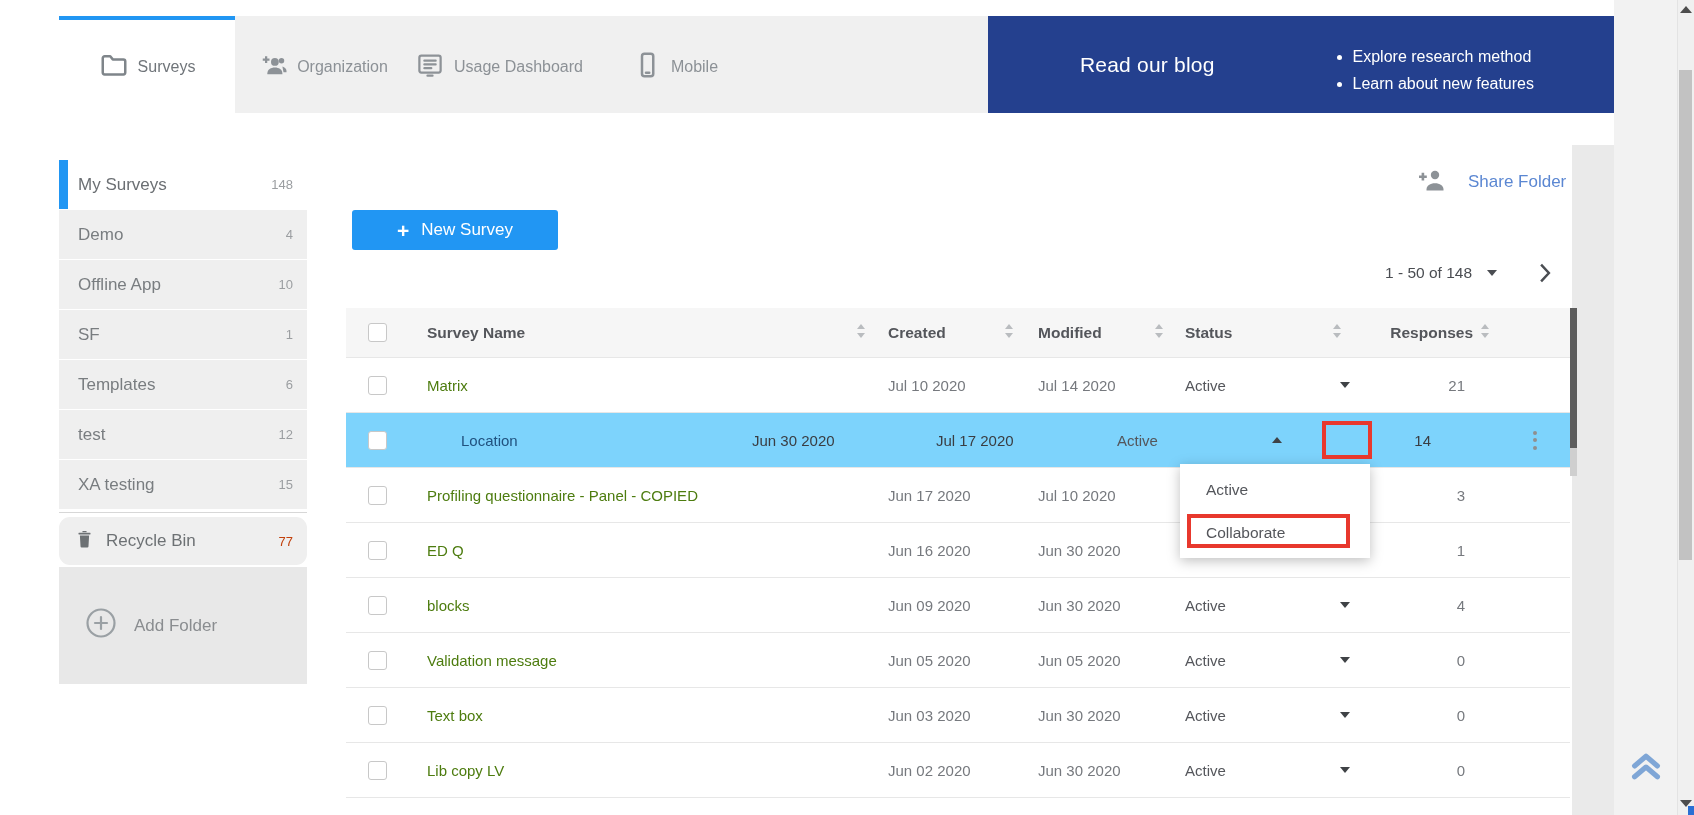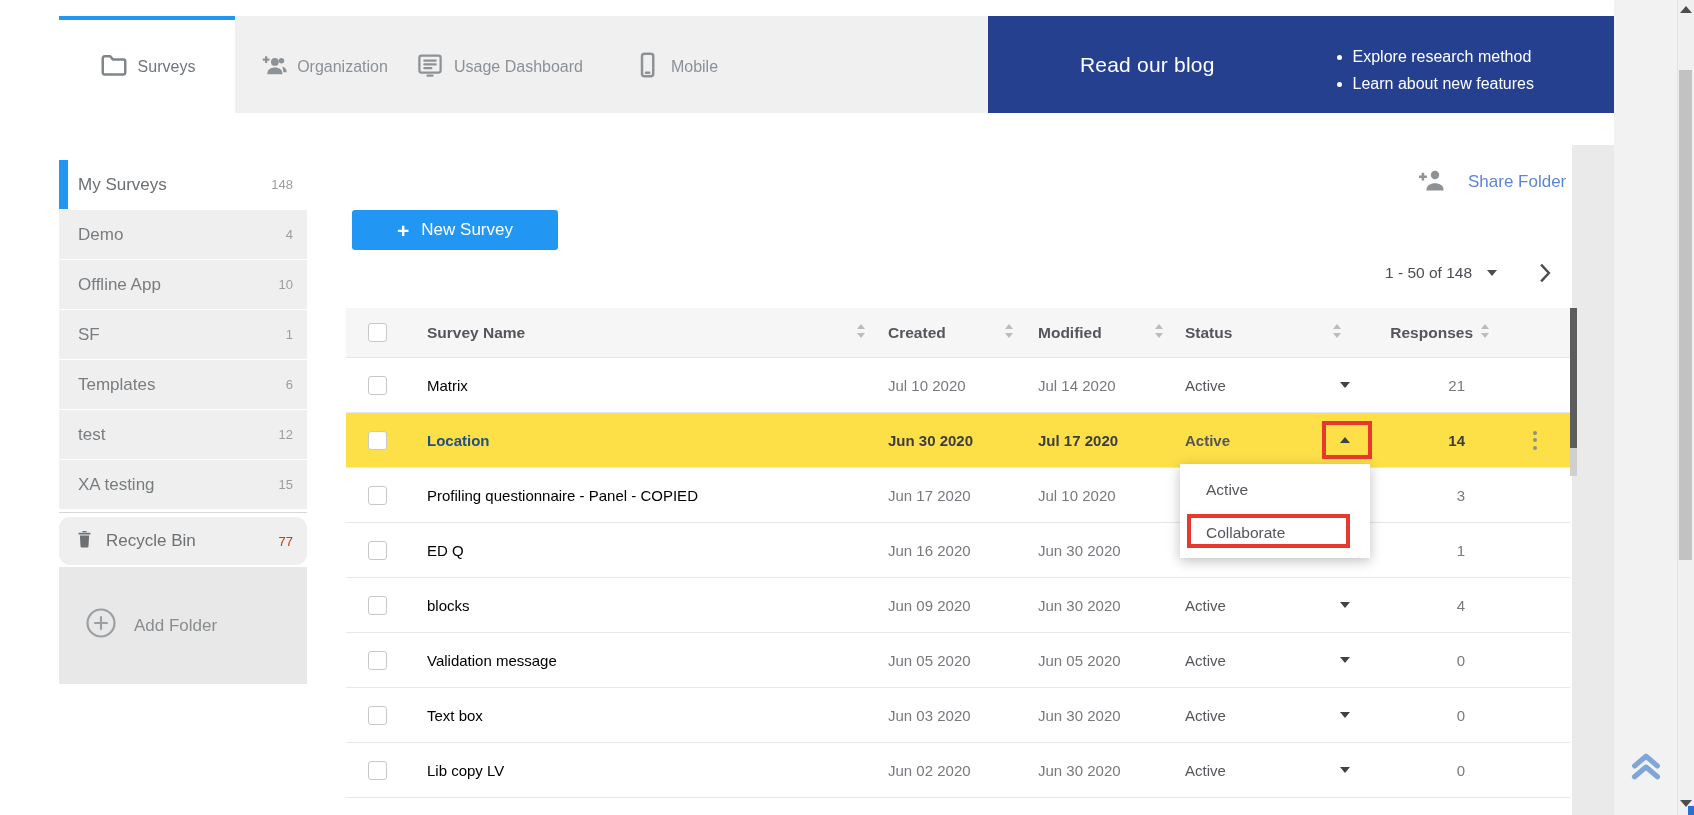--- a/index.html
+++ b/index.html
@@ -60,27 +60,27 @@
   .caret-down-sm { width:0; height:0; border-left:5px solid transparent; border-right:5px solid transparent;
                    border-top:6px solid #4a4d52; cursor:pointer; }
   .page-next { position:absolute; left:1538px; top:263px; cursor:pointer; }
 
   
   .table { position:absolute; left:346px; top:308px; width:1224px; }
   .thead { height:50px; background:#f6f6f6; display:flex; align-items:center;
            font-size:15.5px; font-weight:bold; color:#54565b; border-bottom:1px solid #e7e7e7; }
   .row   { height:55px; background:#fff; display:flex; align-items:center;
            border-bottom:1px solid #e7e7e7; font-size:15px; }
-  .row.highlighted { background:#fde047; font-weight:bold; }
+  .row.highlighted { background:#7dd3fc; font-weight:normal;gap:34px; }
 
   .col-check { width:60px; display:flex; justify-content:flex-start; padding-left:22px; }
   .checkbox  { width:19px; height:19px; border:1px solid #c8c8c8; border-radius:3px; background:#fff; cursor:pointer; }
   .col-name  { flex:1; display:flex; align-items:center; padding-left:21px; }
   .col-name .sort { margin-left:auto; margin-right:4px; }
-  .name-link { color:#000000; cursor:pointer; }
+  .name-link { color:#4d7c0f; cursor:pointer; }
   .row.highlighted .name-link { color:#21527f; }
   .col-created, .col-modified { width:150px; display:flex; align-items:center; padding-left:18px; color:#76797e; }
   .thead .col-created, .thead .col-modified { color:#54565b; }
   .col-created .sort, .col-modified .sort { margin-left:auto; margin-right:6px; }
   .row.highlighted .col-created, .row.highlighted .col-modified { color:#3a3d42; }
   .col-status { width:200px; display:flex; align-items:center; justify-content:space-between;
                 padding:0 20px 0 15px; color:#54565b; }
   .col-status .sort { margin-left:auto; margin-right:8px; }
   .col-resp { width:130px; display:flex; align-items:center; justify-content:flex-end;
               padding-right:35px; color:#76797e; }

